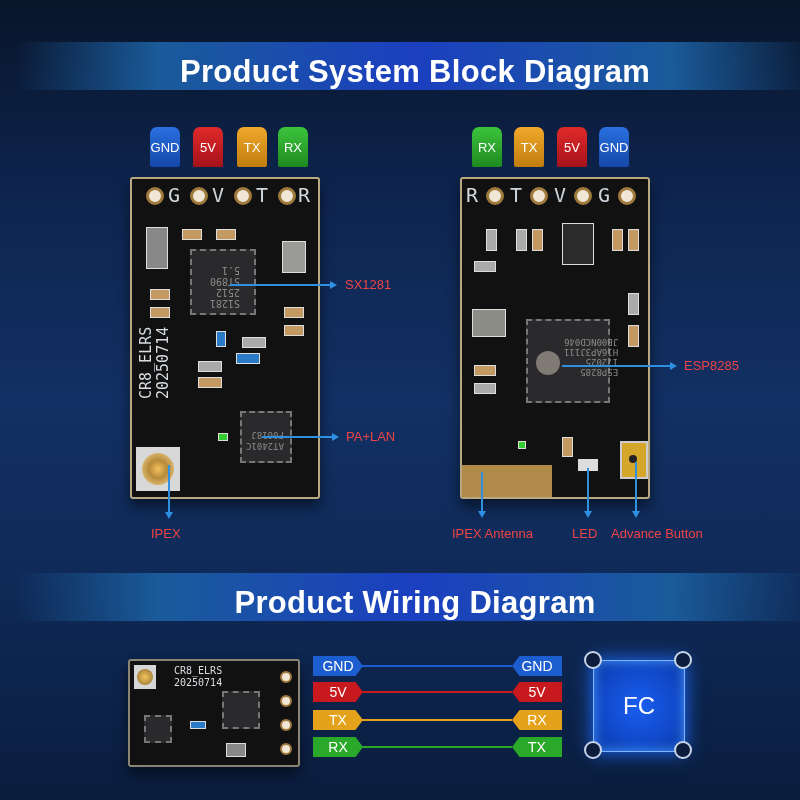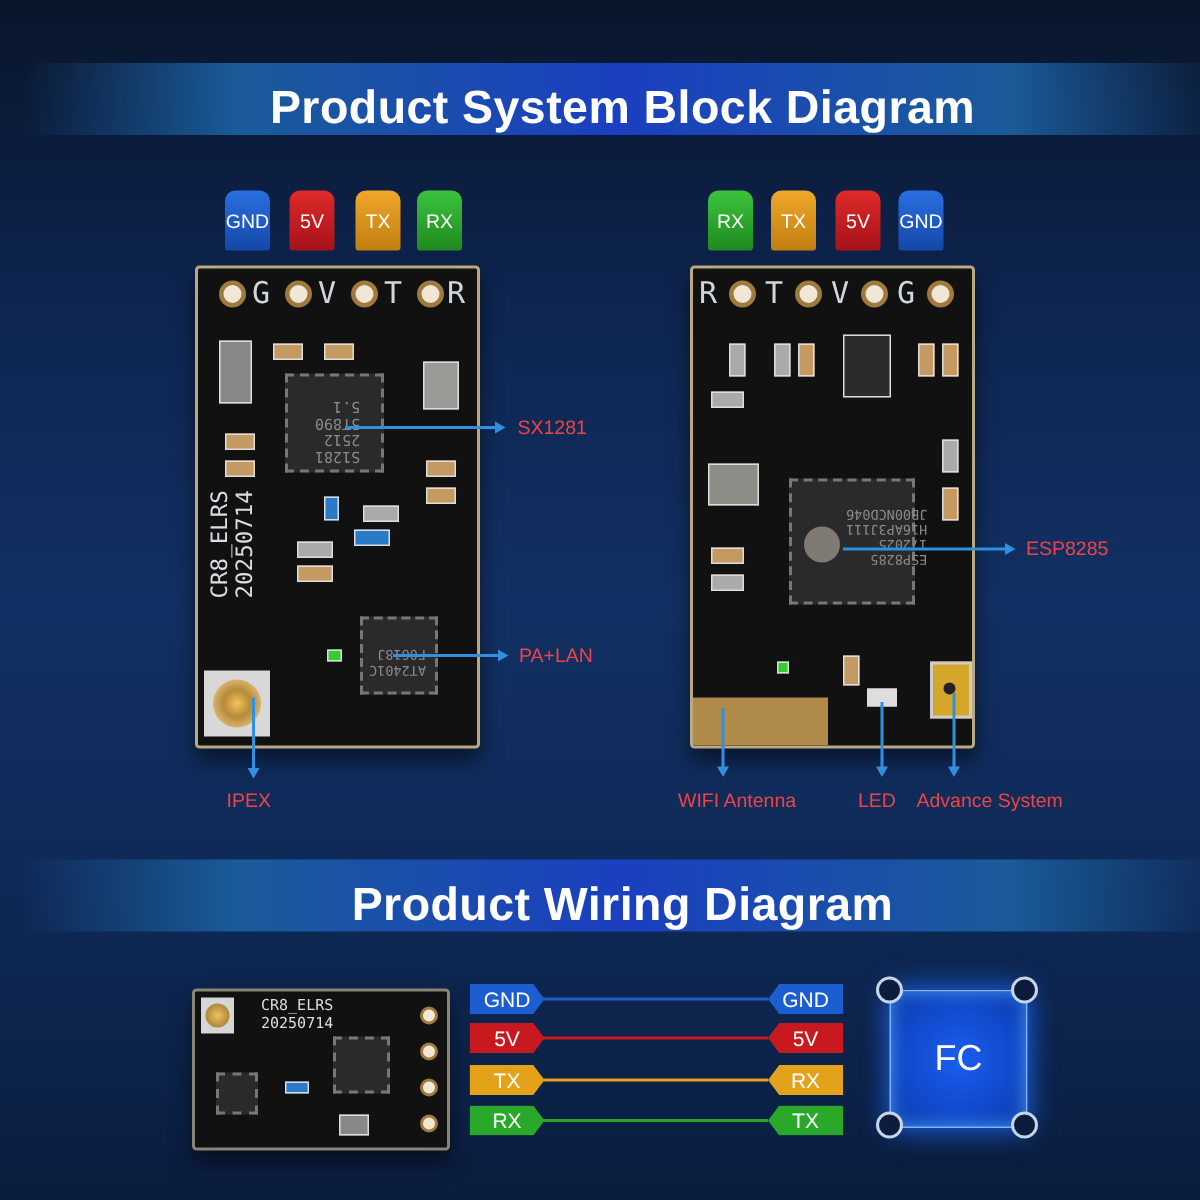--- a/index.html
+++ b/index.html
@@ -175,29 +175,29 @@
   </div>
   <div style="position:absolute;left:0;top:286px;width:90px;height:32px;background:#b08a48;"></div>
 </div>
 
 <div class="line" style="left:562px;top:365px;width:108px;height:2px;"></div>
 <div class="arr r" style="left:670px;top:362px;"></div>
 <div class="label" style="left:684px;top:358px;">ESP8285</div>
 
 <div class="line" style="left:481px;top:472px;width:2px;height:40px;"></div>
 <div class="arr d" style="left:478px;top:511px;"></div>
-<div class="label" style="left:452px;top:526px;">WIFI Antenna</div>
+<div class="label" style="left:452px;top:526px;">IPEX Antenna</div>
 
 <div class="line" style="left:587px;top:468px;width:2px;height:44px;"></div>
 <div class="arr d" style="left:584px;top:511px;"></div>
 <div class="label" style="left:572px;top:526px;">LED</div>
 
 <div class="line" style="left:635px;top:462px;width:2px;height:50px;"></div>
 <div class="arr d" style="left:632px;top:511px;"></div>
-<div class="label" style="left:611px;top:526px;">Advance System</div>
+<div class="label" style="left:611px;top:526px;">Advance Button</div>
 
 <div class="pcb" style="left:128px;top:659px;width:168px;height:104px;border-color:#8a8474;">
   <div style="position:absolute;left:4px;top:4px;width:22px;height:24px;background:#d6d6d6;">
     <div style="position:absolute;left:3px;top:4px;width:16px;height:16px;border-radius:50%;background:radial-gradient(circle,#f3c25c,#8e6d30);"></div>
   </div>
   <div style="position:absolute;left:44px;top:4px;color:#d8dde2;font-size:10px;font-family:'DejaVu Sans Mono',monospace;line-height:12px;">
     <div>CR8_ELRS</div>
       <div>20250714</div>
   </div>
   <div class="chip" style="left:92px;top:30px;width:38px;height:38px;"></div>

